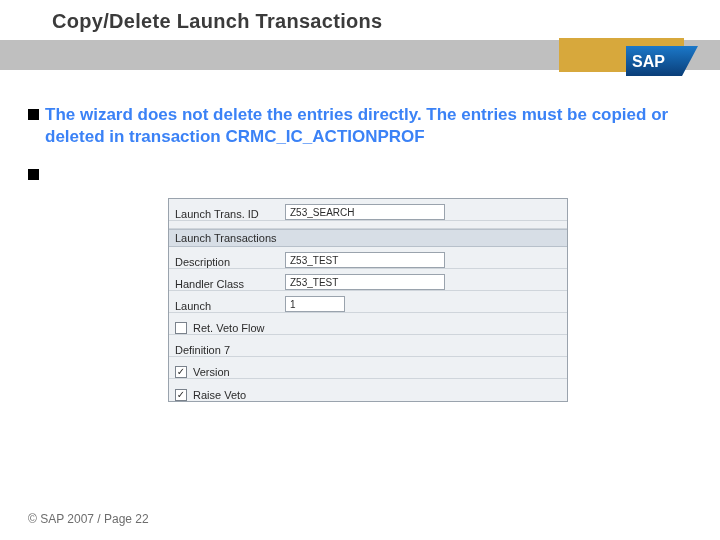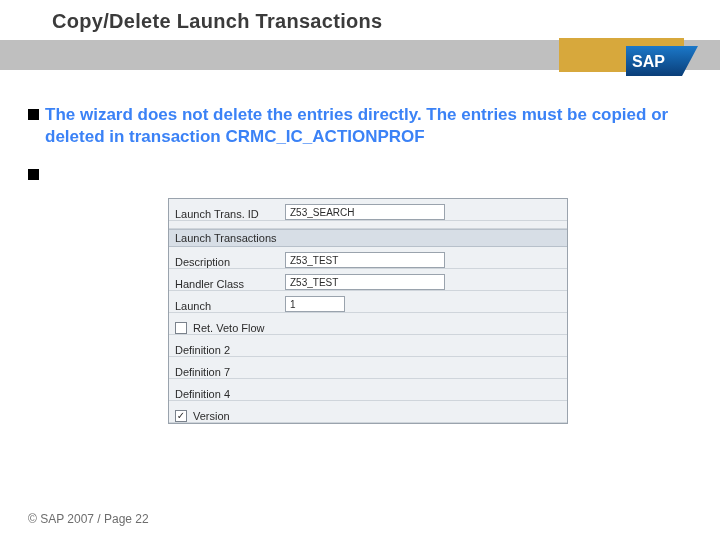--- a/index.html
+++ b/index.html
@@ -98,37 +98,35 @@
           <span class="panel-label">Launch</span>
           <span class="panel-input w60">1</span>
         </div>
 
         <div class="panel-row">
           <span class="chk"></span>
           <span>Ret. Veto Flow</span>
         </div>
 
 
-        <div class="panel-row">
-          <span class="panel-label">Definition 2</span>
-        </div>
 
         <div class="panel-row">
           <span class="panel-label">Definition 7</span>
         </div>
 
-        <div class="panel-row">
-          <span class="panel-label">Definition 4</span>
-        </div>
 
         <div class="panel-row">
           <span class="chk checked"></span>
           <span>Version</span>
         </div>
 
+        <div class="panel-row last">
+          <span class="chk checked"></span>
+          <span>Raise Veto</span>
+        </div>
 
       </div>
     </div>
 
   </div>
 
   <div class="footer">© SAP 2007 / Page 22</div>
 
 </div>
 

